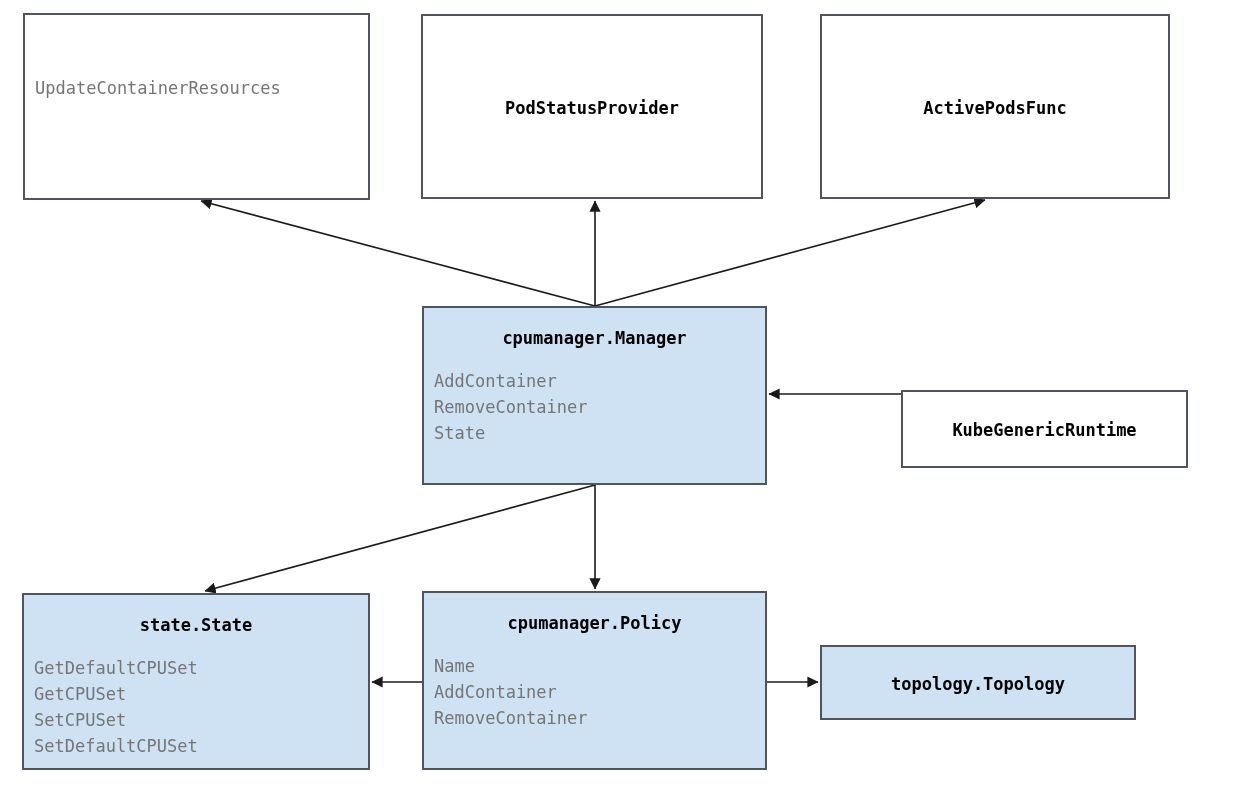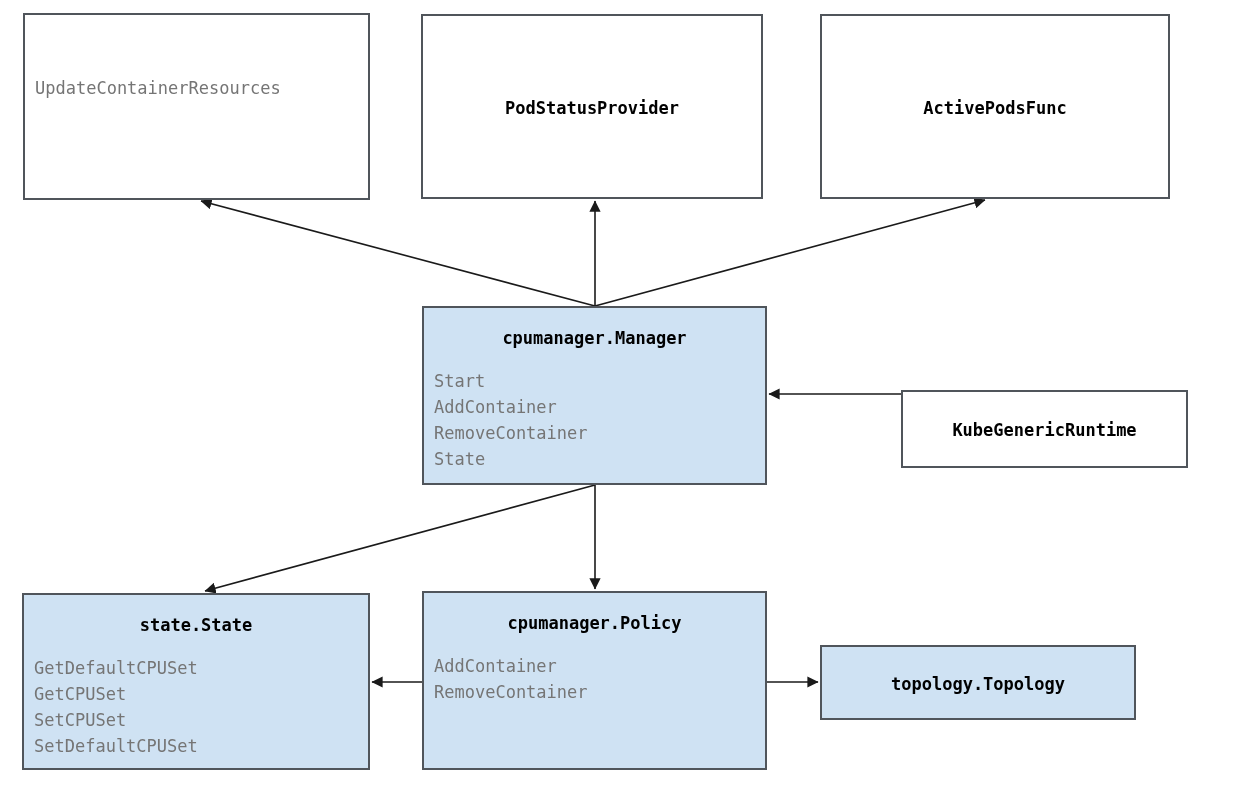--- a/index.html
+++ b/index.html
@@ -87,41 +87,41 @@
       </div>
       <div class="node" style="left: 421px; top: 14px; width: 342px; height: 185px;">
         <div class="node-title" style="top: 81.5px;">PodStatusProvider</div>
       </div>
       <div class="node" style="left: 820px; top: 14px; width: 350px; height: 185px;">
         <div class="node-title" style="top: 81.5px;">ActivePodsFunc</div>
       </div>
       <div class="node blue" style="left: 422px; top: 306px; width: 345px; height: 179px;">
         <div class="node-title" style="top: 20px; text-align: center;">cpumanager.Manager</div>
         <div class="node-methods" style="left: 10px; top: 60px;">
-          <div>Start</div>
           <div>AddContainer</div>
           <div>RemoveContainer</div>
           <div>State</div>
         </div>
       </div>
       <div class="node" style="left: 901px; top: 354px; width: 287px; height: 78px; margin-top: 36px;">
         <div class="node-title" style="top: 28px;">KubeGenericRuntime</div>
       </div>
       <div class="node blue" style="left: 22px; top: 593px; width: 348px; height: 177px;">
         <div class="node-title" style="top: 20px;">state.State</div>
         <div class="node-methods" style="left: 10px; top: 60px;">
           <div>GetDefaultCPUSet</div>
           <div>GetCPUSet</div>
           <div>SetCPUSet</div>
           <div>SetDefaultCPUSet</div>
         </div>
       </div>
       <div class="node blue" style="left: 422px; top: 591px; width: 345px; height: 179px;">
         <div class="node-title" style="top: 20px;">cpumanager.Policy</div>
         <div class="node-methods" style="left: 10px; top: 60px;">
+          <div>Name</div>
           <div>AddContainer</div>
           <div>RemoveContainer</div>
         </div>
       </div>
       <div class="node blue" style="left: 820px; top: 645px; width: 316px; height: 75px;">
         <div class="node-title" style="top: 26.5px;">topology.Topology</div>
       </div>
     </div>
 
 </div>

